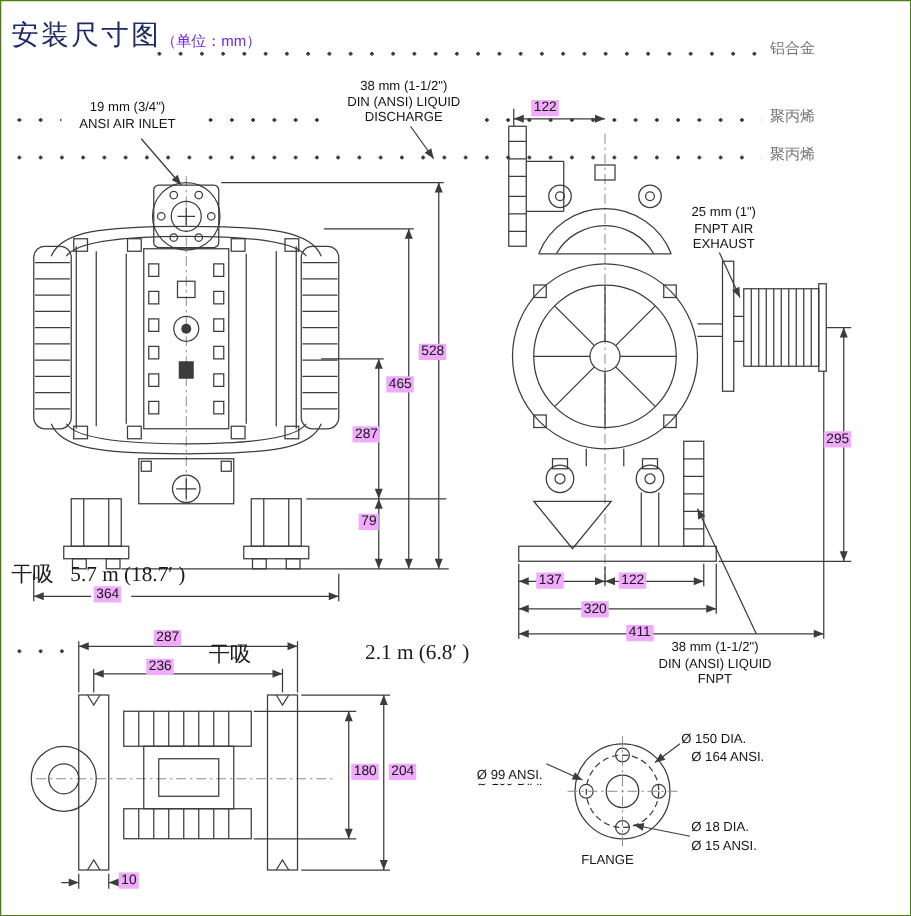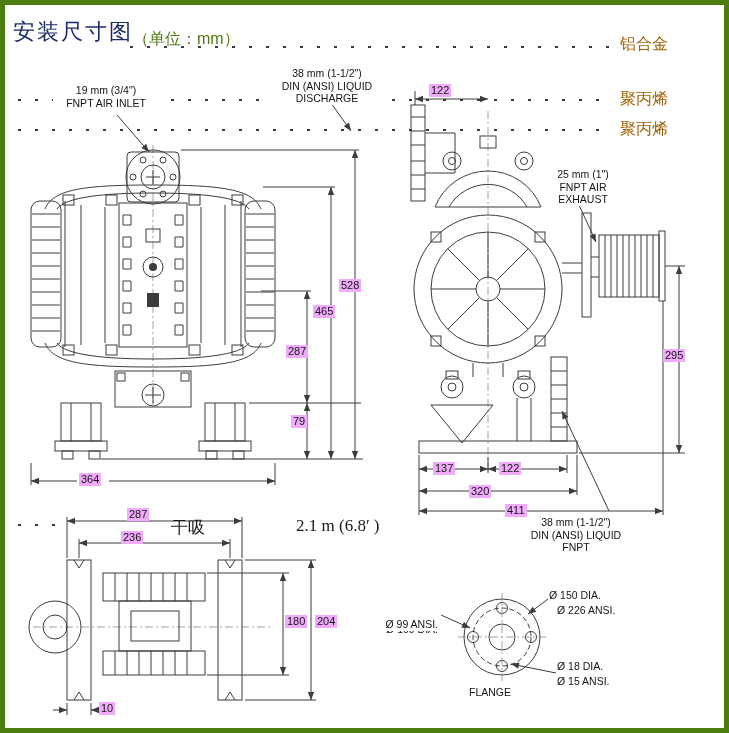--- a/index.html
+++ b/index.html
@@ -1,34 +1,34 @@
 <!DOCTYPE html>
 <html><head>
 <meta charset="utf-8">
 <style>
   * { margin:0; padding:0; box-sizing:border-box; }
   html,body { background:#ffffff; }
   #page {
     position:relative; width:729px; height:733px; background:#fff;
-    border:5px solid #4d7c0f; overflow:hidden;
+    border:1px solid #4d7c0f; overflow:hidden;
     font-family:"Liberation Sans", sans-serif; color:#141414;
   }
   .dots {
     position:absolute; height:6px;
     background-image:radial-gradient(circle, #3a3a3a 1.4px, rgba(0,0,0,0) 1.5px);
     background-size:17px 6px; background-repeat:repeat-x; background-position:0 50%;
   }
   .lbl { position:absolute; font-size:10.5px; line-height:12.5px; text-align:center; background:#fff; padding:0 1px; }
   .lbl.la { text-align:left; }
   .lbl.ra { text-align:right; }
   .dim { position:absolute; font-size:11px; line-height:13px; background:#f0abfc; padding:0 2px; white-space:nowrap; }
   .cn  { font-family:"Liberation Serif","DejaVu Serif",serif; }
   #title-main { position:absolute; left:8px; top:12px; font-size:22px; color:#1c2a66; letter-spacing:2px; }
-  #title-unit { position:absolute; left:128px; top:24px; font-size:16px; color:#4d7c0f; }
-  .mat { position:absolute; left:615px; font-size:16px; color:#a16207; }
+  #title-unit { position:absolute; left:128px; top:24px; font-size:12px; color:#6d28d9; }
+  .mat { position:absolute; left:615px; font-size:12px; color:#737373; }
   .suction { position:absolute; font-size:17px; color:#1a1a1a; white-space:nowrap; }
   svg.draw { position:absolute; left:0; top:0; }
   svg .ln { stroke:#3c3c3c; stroke-width:1; fill:none; }
   svg .cl { stroke:#8a8a8a; stroke-width:0.8; fill:none; stroke-dasharray:8 3 2 3; }
   svg .dash { stroke-dasharray:5 3; }
   svg .fillk { fill:#3c3c3c; stroke:none; }
 </style>
 </head>
 <body>
 
@@ -243,21 +243,21 @@
 
   <div id="title-main" class="cn">安装尺寸图</div>
   <div id="title-unit">（单位：mm）</div>
 
   <div class="mat cn" style="top:29px;">铝合金</div>
   <div class="mat cn" style="top:84px;">聚丙烯</div>
   <div class="mat cn" style="top:114px;">聚丙烯</div>
 
   <div class="lbl" style="left:48px; top:79px; width:106px;">
     <div>19 mm (3/4")</div>
-    <div>FNPT AIR INLET</div>
+    <div>ANSI AIR INLET</div>
   </div>
 
   <div class="lbl" style="left:266px; top:62px; width:112px;">
     <div>38 mm (1-1/2")</div>
     <div>DIN (ANSI) LIQUID</div>
     <div>DISCHARGE</div>
   </div>
 
   <div class="lbl" style="left:536px; top:163px; width:84px;">
     <div>25 mm (1")</div>
@@ -283,24 +283,28 @@
   <div class="dim" style="left:494px; top:457px;">122</div>
   <div class="dim" style="left:464px; top:480px;">320</div>
   <div class="dim" style="left:500px; top:499px;">411</div>
 
   <div class="dim" style="left:122px; top:503px;">287</div>
   <div class="dim" style="left:116px; top:526px;">236</div>
   <div class="dim" style="left:280px; top:610px;">180</div>
   <div class="dim" style="left:310px; top:610px;">204</div>
   <div class="dim" style="left:94px;  top:697px;">10</div>
 
+  <div class="suction cn" style="left:8px; top:447px;">
+    <span>干吸</span>
+    <span style="margin-left:9px;">5.7 m (18.7′ )</span>
+  </div>
   <div class="suction cn" style="left:166px; top:511px;">干吸</div>
   <div class="suction cn" style="left:291px; top:511px;text-align:center;">2.1 m (6.8′ )</div>
 
   <div class="lbl la" style="left:543px; top:584px;">Ø 150 DIA.</div>
-  <div class="lbl la" style="left:551px; top:599px;">Ø 226 ANSI.</div>
+  <div class="lbl la" style="left:551px; top:599px;">Ø 164 ANSI.</div>
   <div class="lbl ra" style="left:364px; top:598px; width:70px;margin-top:20px;">Ø 109 DIA.</div>
   <div class="lbl ra" style="left:370px; top:613px; width:64px;">Ø 99 ANSI.</div>
   <div class="lbl la" style="left:551px; top:655px;">Ø 18 DIA.</div>
   <div class="lbl la" style="left:551px; top:670px;">Ø 15 ANSI.</div>
   <div class="lbl" style="left:463px; top:681px;">FLANGE</div>
 
 </div>
 
 </body></html>

